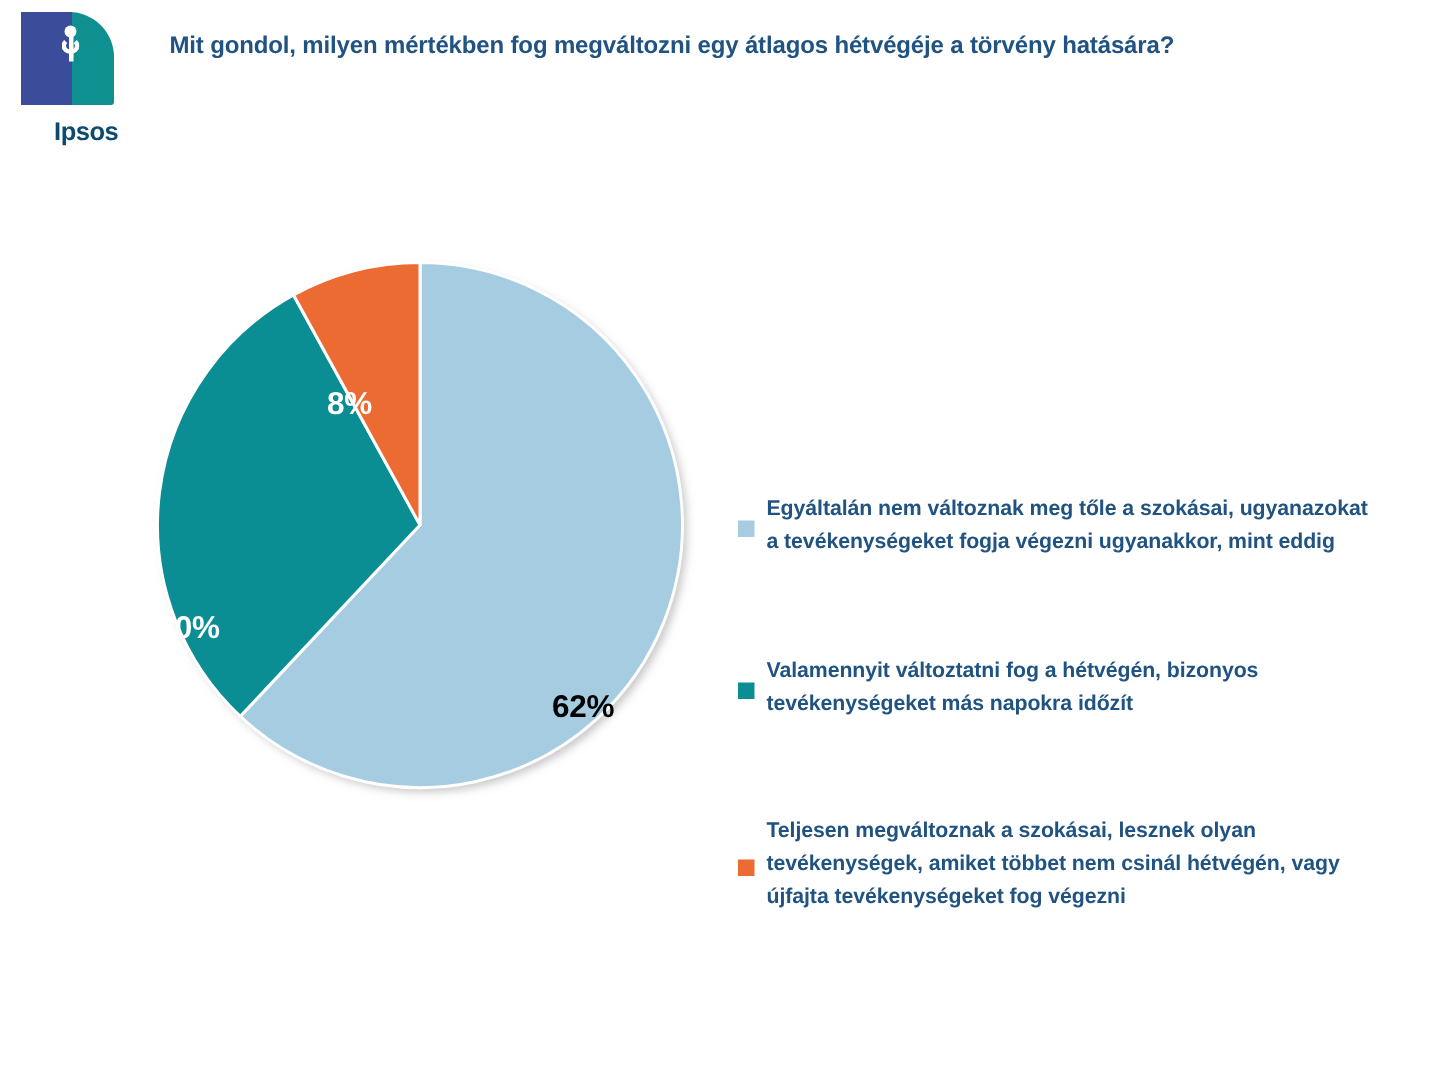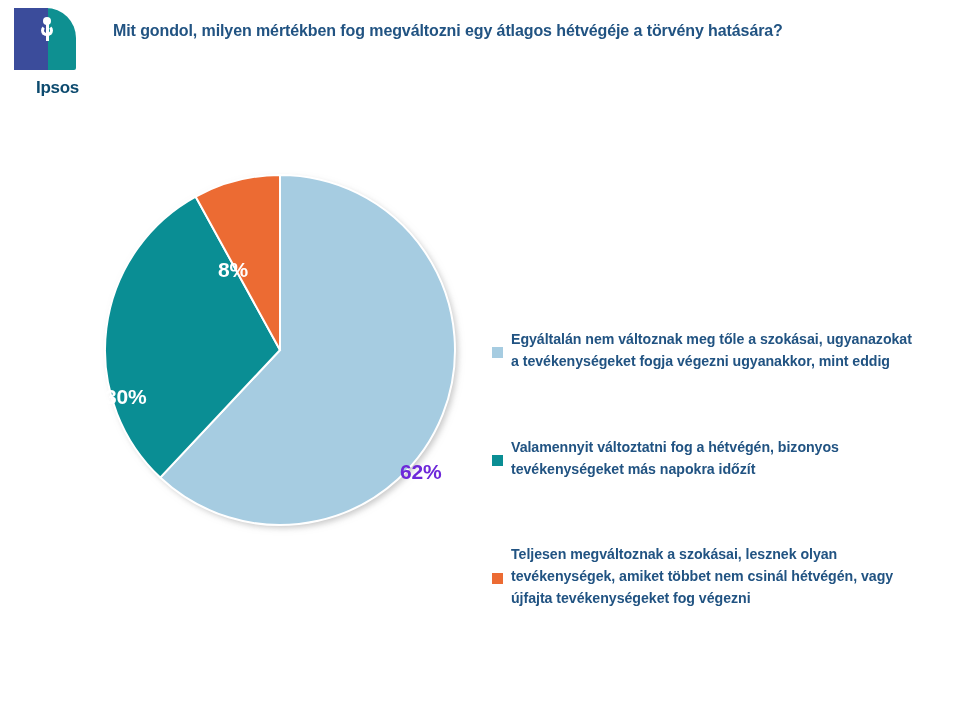--- a/index.html
+++ b/index.html
@@ -195,22 +195,22 @@
       <g filter="url(#pieShadow)">
         <circle cx="180" cy="180" r="175" fill="#A6CCE1"></circle>
       </g>
       <g id="pie-slices">
           <path d="M 180 180 L 180.00 5.00 A 175 175 0 1 1 60.20 307.57 Z" fill="#A6CCE1" stroke="#ffffff" stroke-width="2"></path>
           <path d="M 180 180 L 60.20 307.57 A 175 175 0 0 1 95.69 26.65 Z" fill="#0A8E94" stroke="#ffffff" stroke-width="2"></path>
           <path d="M 180 180 L 95.69 26.65 A 175 175 0 0 1 180.00 5.00 Z" fill="#EC6B33" stroke="#ffffff" stroke-width="2"></path>
         </g>
     </svg>
 
-    <div class="pie-label" id="label-62" style="color: #6d28d9; margin-left: 32px;">62%</div>
-    <div class="pie-label" id="label-30" style="color: rgb(255, 255, 255);">30%</div>
+    <div class="pie-label" id="label-62" style="color: #000000;">62%</div>
+    <div class="pie-label" id="label-30" style="color: rgb(255, 255, 255); margin-top: 22px;">30%</div>
     <div class="pie-label" id="label-8" style="color: rgb(255, 255, 255);">8%</div>
   </div>
 
   <div id="legend">
 
     <div class="legend-item">
       <span class="legend-swatch" style="background: rgb(166, 204, 225);"></span>
       <span class="legend-text">Egyáltalán nem változnak meg tőle a szokásai, ugyanazokat a tevékenységeket fogja végezni ugyanakkor, mint eddig</span>
     </div>
 

